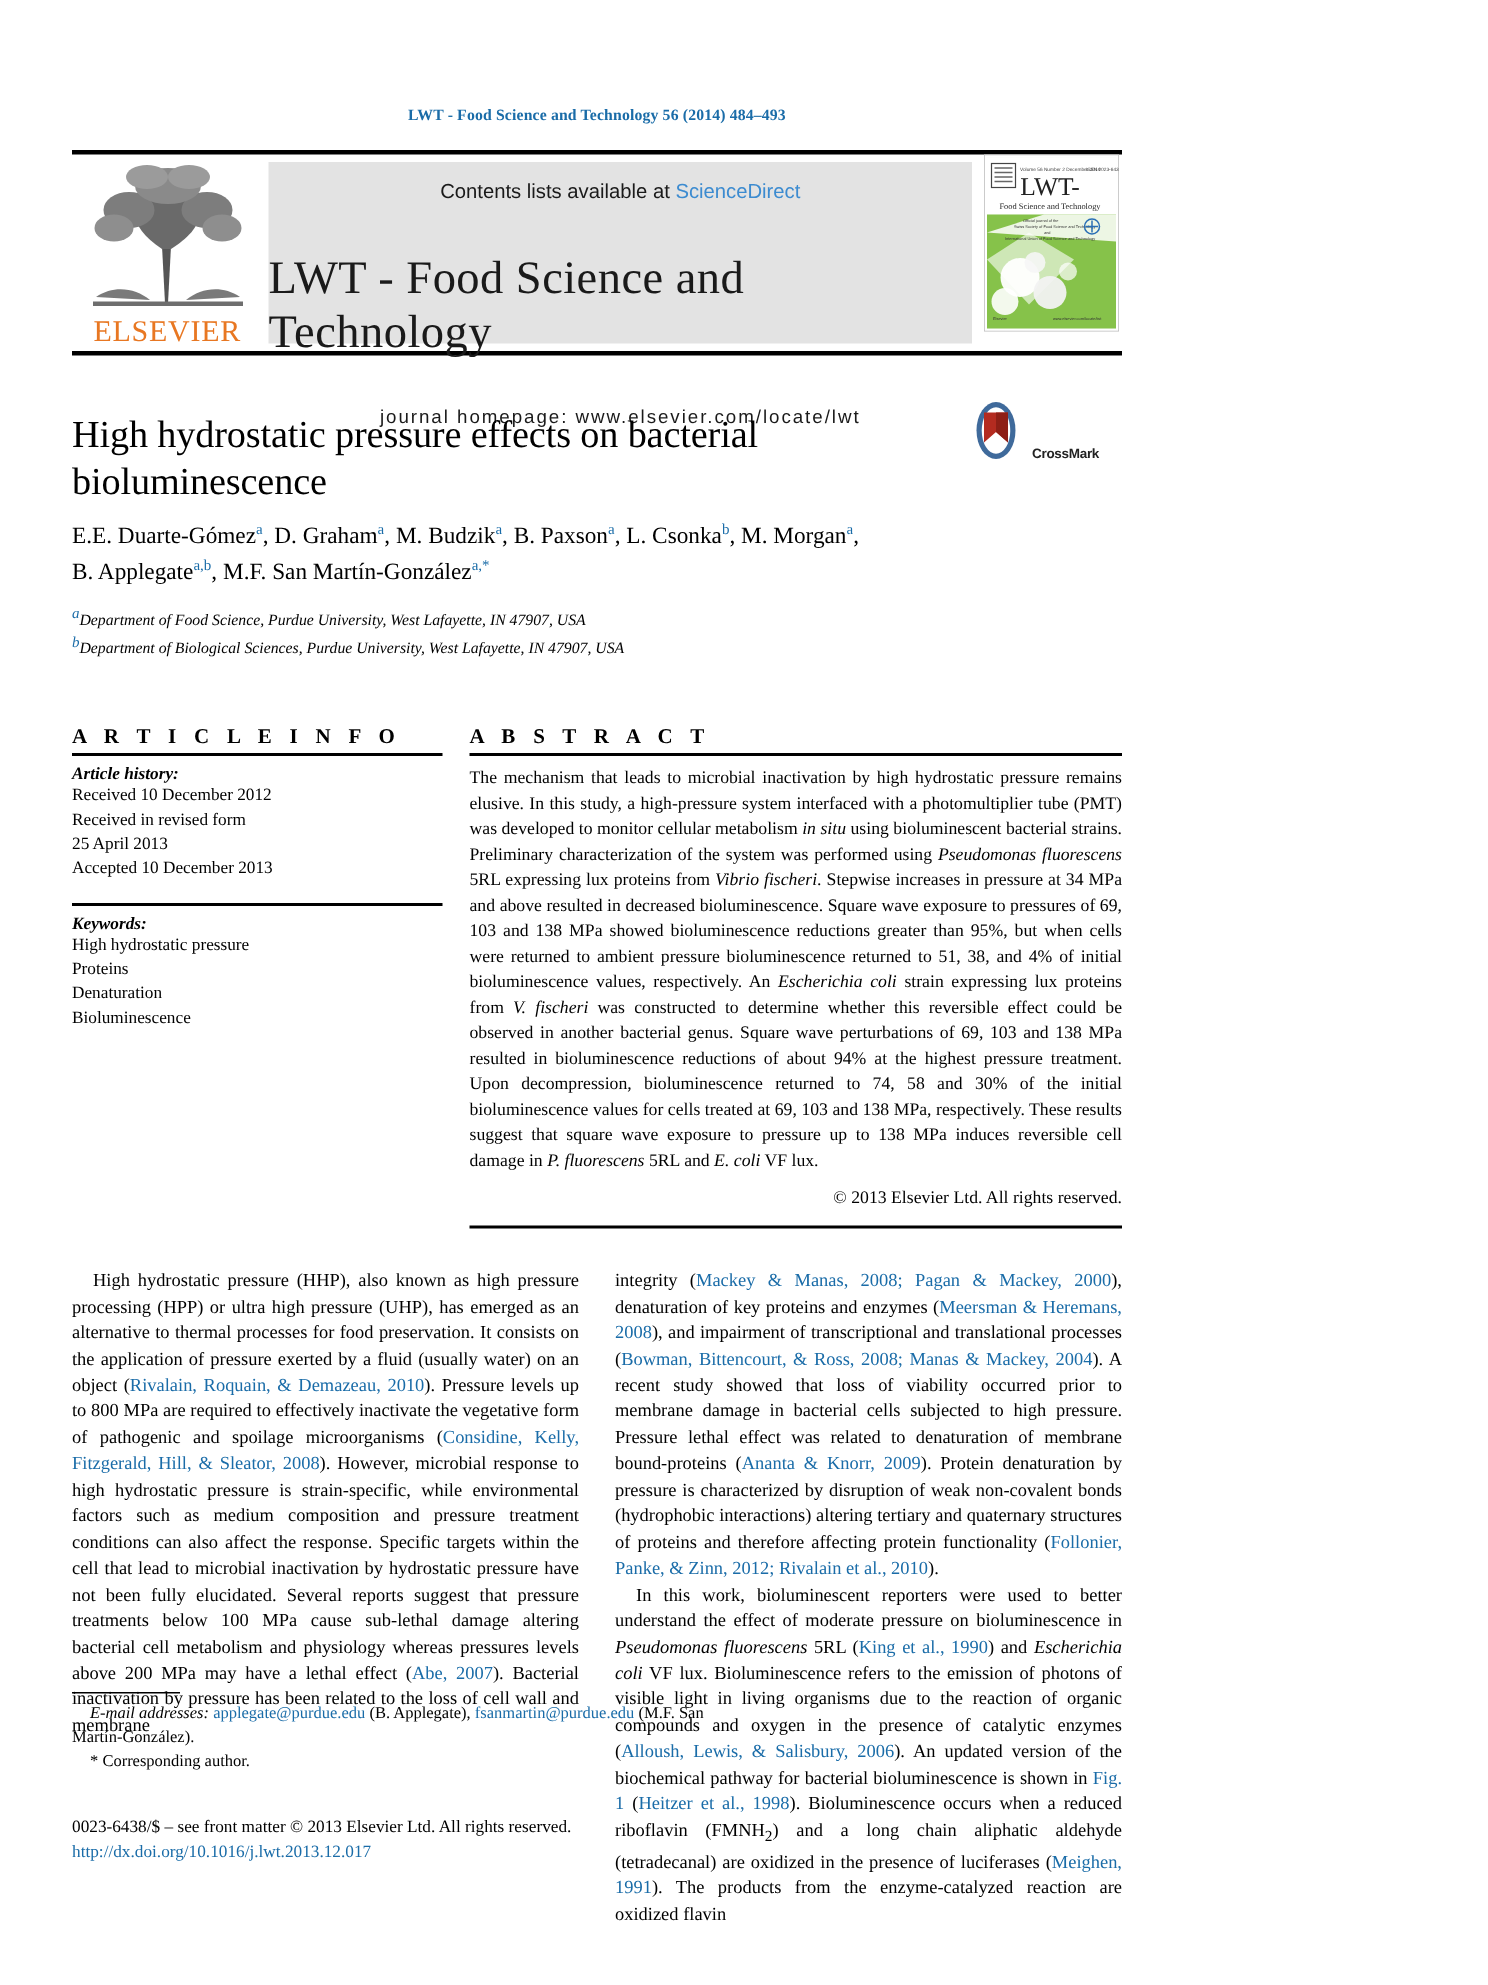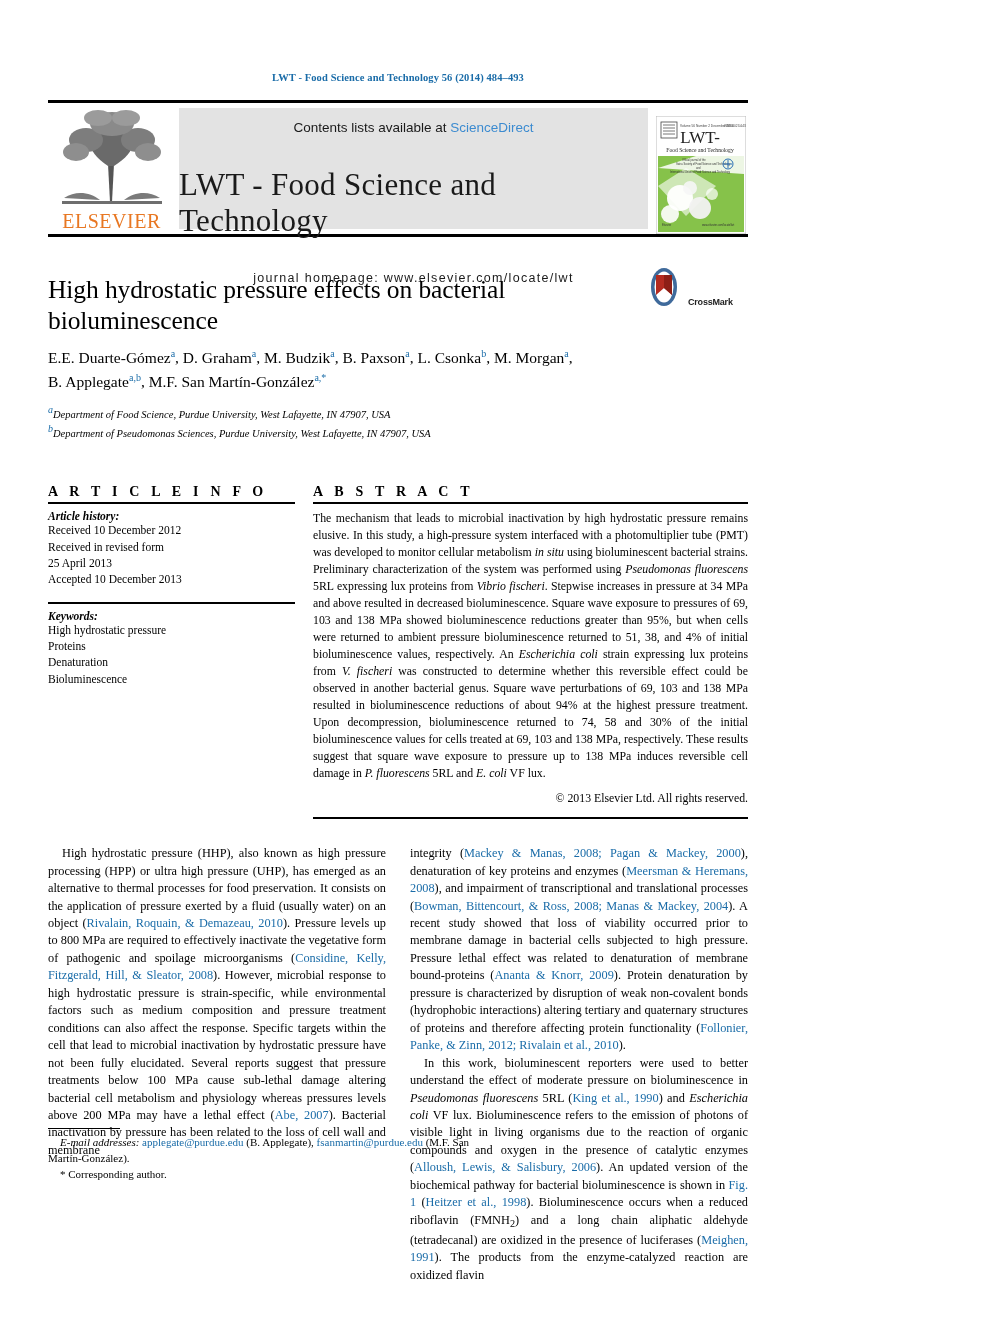--- a/index.html
+++ b/index.html
@@ -90,21 +90,21 @@
   .homepage-line {
     font-family: "Liberation Sans", sans-serif;
     font-size: 12.5px;
     color: #1a1a1a;
     letter-spacing: 1.3px;
   }
   .cover-thumb {
     flex: 0 0 96px;
     width: 96px;
     display: flex;
-    align-items: flex-end;
+    align-items: flex-start;
     justify-content: flex-end;
     padding-right: 2px;
     box-sizing: border-box;
   }
 
   
   .title-block {
     margin-top: 38px;
     position: relative;
   }
@@ -346,21 +346,21 @@
 
     <h1 class="paper-title">High hydrostatic pressure effects on bacterial bioluminescence</h1>
 
     <div class="authors">
       <div>E.E. Duarte-Gómez<sup>a</sup>, D. Graham<sup>a</sup>, M. Budzik<sup>a</sup>, B. Paxson<sup>a</sup>, L. Csonka<sup>b</sup>, M. Morgan<sup>a</sup>,</div>
       <div>B. Applegate<sup>a,b</sup>, M.F. San Martín-González<sup>a,*</sup></div>
     </div>
 
     <div class="affils">
       <div class="affil"><sup>a</sup><span>Department of Food Science, Purdue University, West Lafayette, IN 47907, USA</span></div>
-      <div class="affil"><sup>b</sup><span>Department of Pseudomonas Sciences, Purdue University, West Lafayette, IN 47907, USA</span></div>
+      <div class="affil"><sup>b</sup><span>Department of Biological Sciences, Purdue University, West Lafayette, IN 47907, USA</span></div>
     </div>
   </div>
 
   <div class="info-row">
 
     <div class="col-info">
       <div class="sec-head">A R T I C L E  I N F O</div>
       <div class="rule"></div>
       <div class="ai-label">Article history:</div>
       <div class="ai-line">Received 10 December 2012</div>
@@ -407,14 +407,18 @@
       <span>(B. Applegate),</span>
       <span class="ref">fsanmartin@purdue.edu</span>
       <span>(M.F. San Martín-González).</span>
     </div>
     <div class="fn-line fn-indent">
       <span>*</span>
       <span>Corresponding author.</span>
     </div>
   </div>
 
+  <div class="issn-block">
+    <div>0023-6438/$ – see front matter © 2013 Elsevier Ltd. All rights reserved.</div>
+    <div class="ref">http://dx.doi.org/10.1016/j.lwt.2013.12.017</div>
+  </div>
 
 </div>
 
 </body></html>

